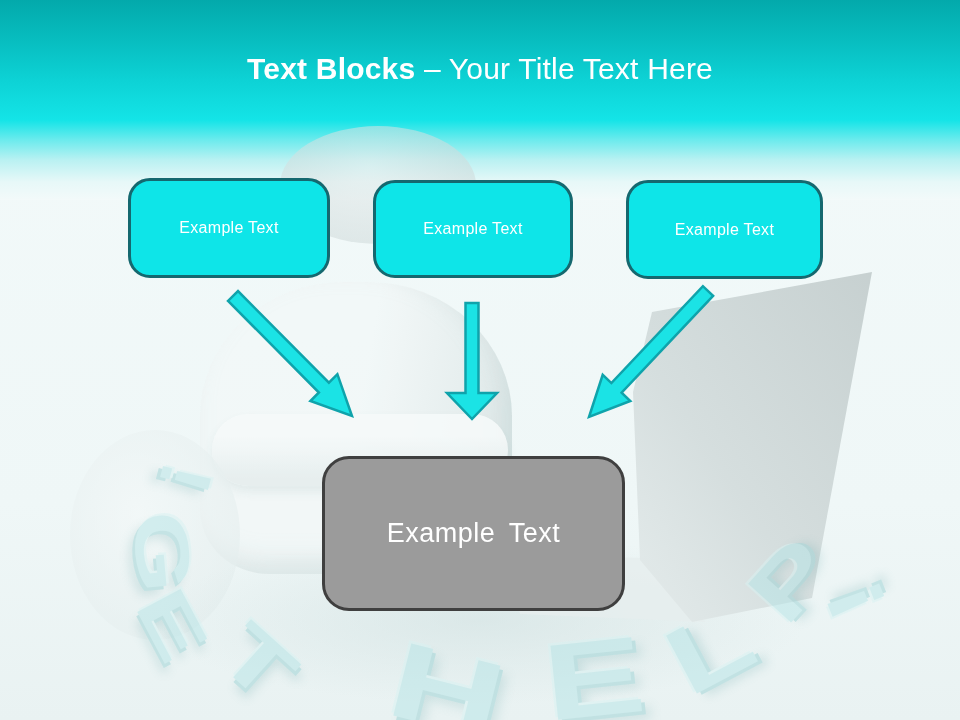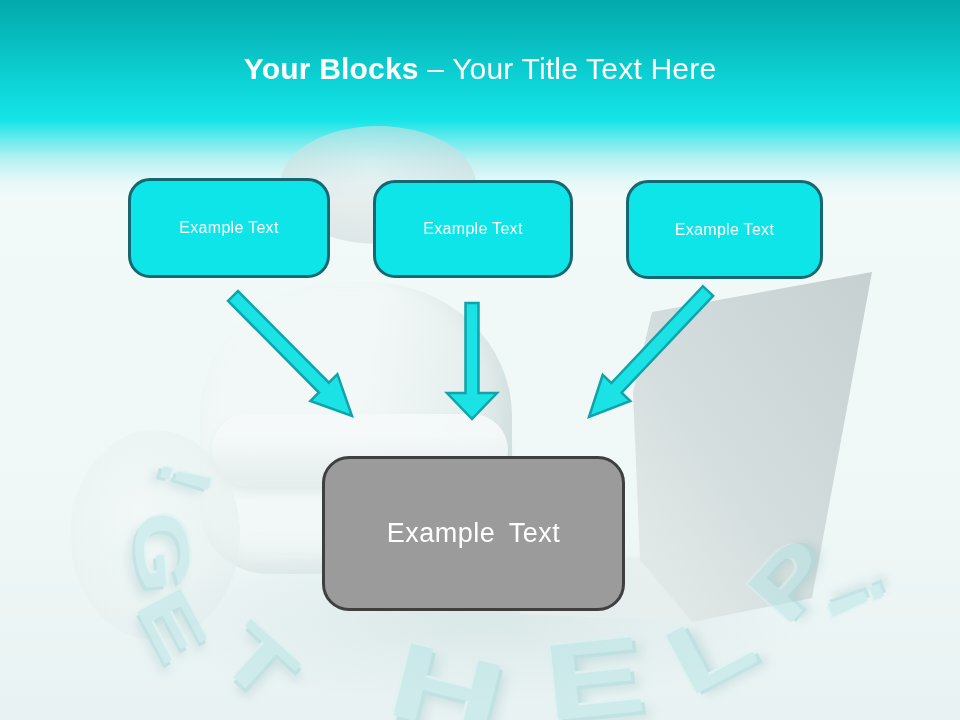--- a/index.html
+++ b/index.html
@@ -77,21 +77,21 @@
   .arrows{position:absolute;left:0;top:0;z-index:4;pointer-events:none;}
 </style>
 </head>
 <body>
 
 <div class="slide">
 
   <div class="header"></div>
 
   <div class="title">
-    <span class="t-bold">Your Blocks</span>
+    <span class="t-bold">Text Blocks</span>
     <span class="t-reg">– Your Title Text Here</span>
   </div>
 
   <div class="scene">
     <div class="head"></div>
     <div class="torso"></div>
     <div class="arm"></div>
     <div class="knee"></div>
     <div class="floor-shadow"></div>
 

